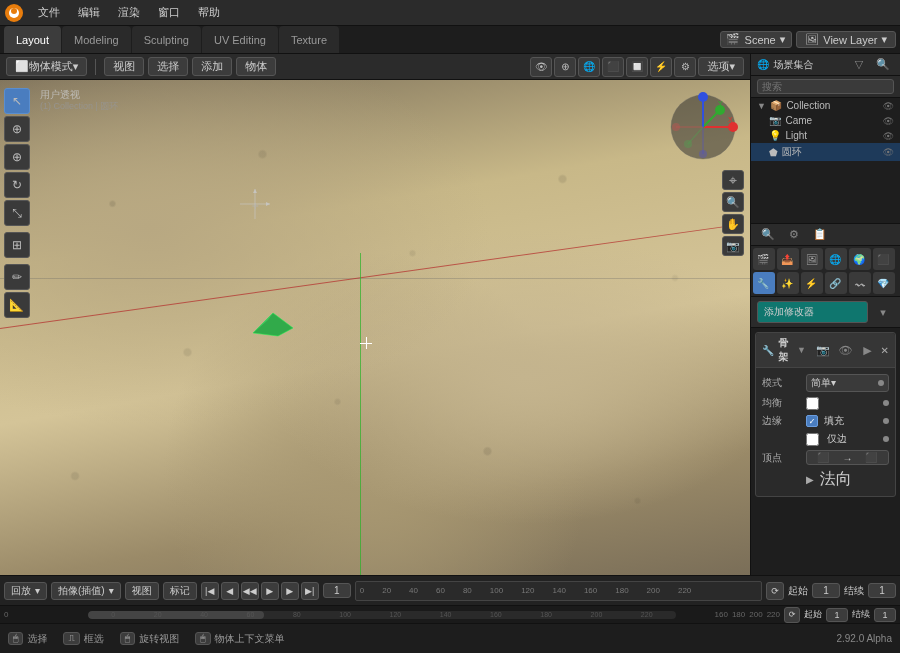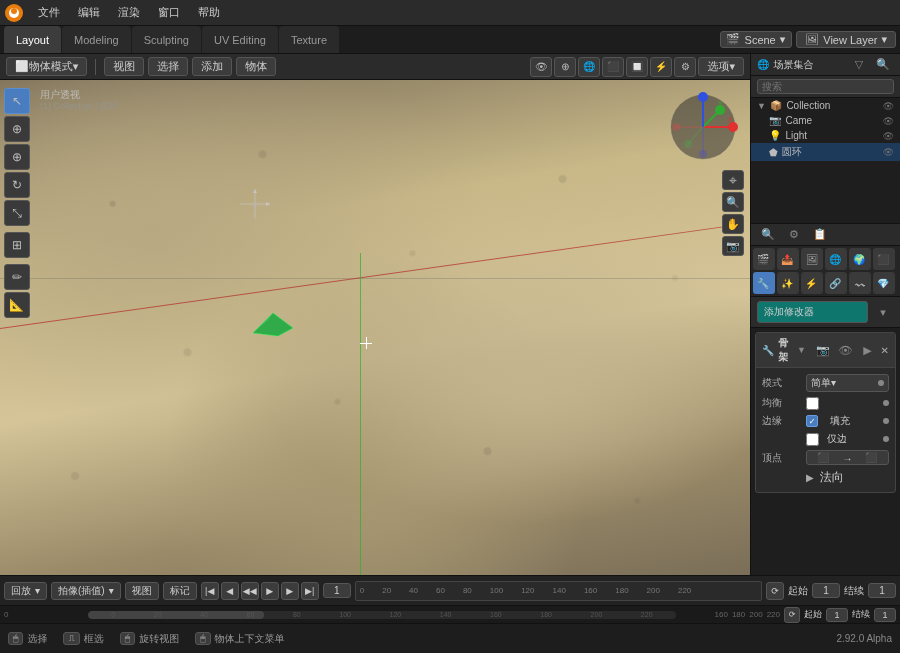--- a/index.html
+++ b/index.html
@@ -847,21 +847,21 @@
 
             <div class="prop-row">
               <span class="prop-label">均衡</span>
               <input type="checkbox" style="margin-right: auto;">
               <span class="prop-dot"></span>
             </div>
 
             <div class="prop-row">
               <span class="prop-label">边缘</span>
               <div class="prop-checkbox">✓</div>
-              <span style="font-size:10px; color:#ccc; margin-left:8px;">填充</span>
+              <span style="font-size:10px; color:#ccc; margin-left:2px;">填充</span>
               <span class="prop-dot" style="margin-left:auto;"></span>
             </div>
 
             <div class="prop-row">
               <span class="prop-label"></span>
               <input type="checkbox" style="margin-right: 4px;">
               <span style="font-size:10px; color:#ccc;">仅边</span>
               <span class="prop-dot" style="margin-left:auto;"></span>
             </div>
 
@@ -871,21 +871,21 @@
                 <span>⬛</span>
                   <span>→</span>
                   <span>⬛</span>
               </div>
             </div>
 
 
             <div class="prop-row">
               <span class="prop-label"></span>
               <span style="color:#aaa; font-size:10px;">▶</span>
-              <span style="font-size:12px; color:#ccc; margin-left:2px;">法向</span>
+              <span style="font-size:16px; color:#ccc; margin-left:2px;">法向</span>
             </div>
           </div>
         </div>
       </div>
     </div>
 
   </div>
 
   <div class="timeline-area">
     <div class="tl-left">

